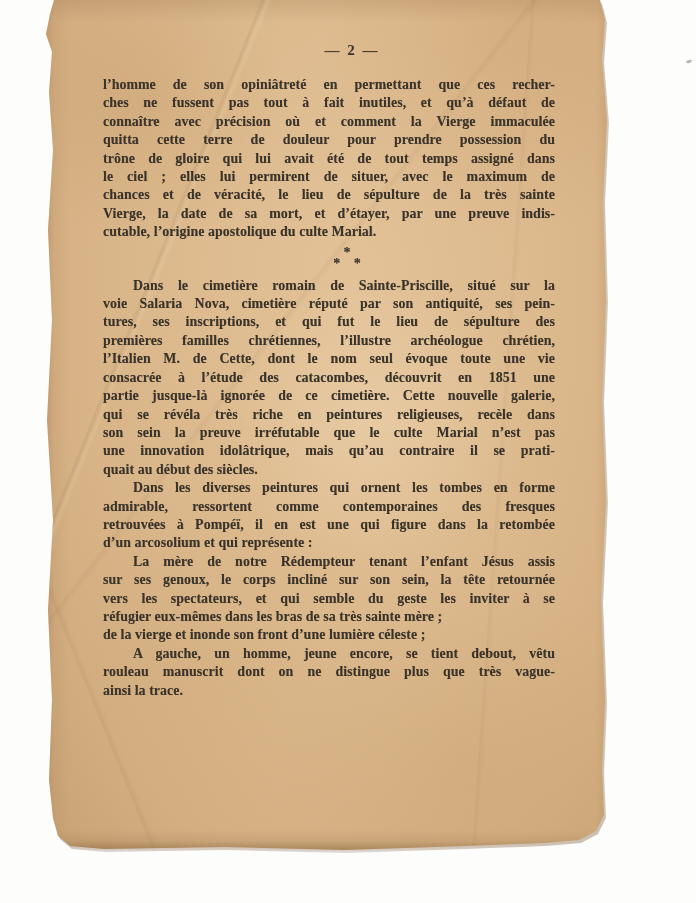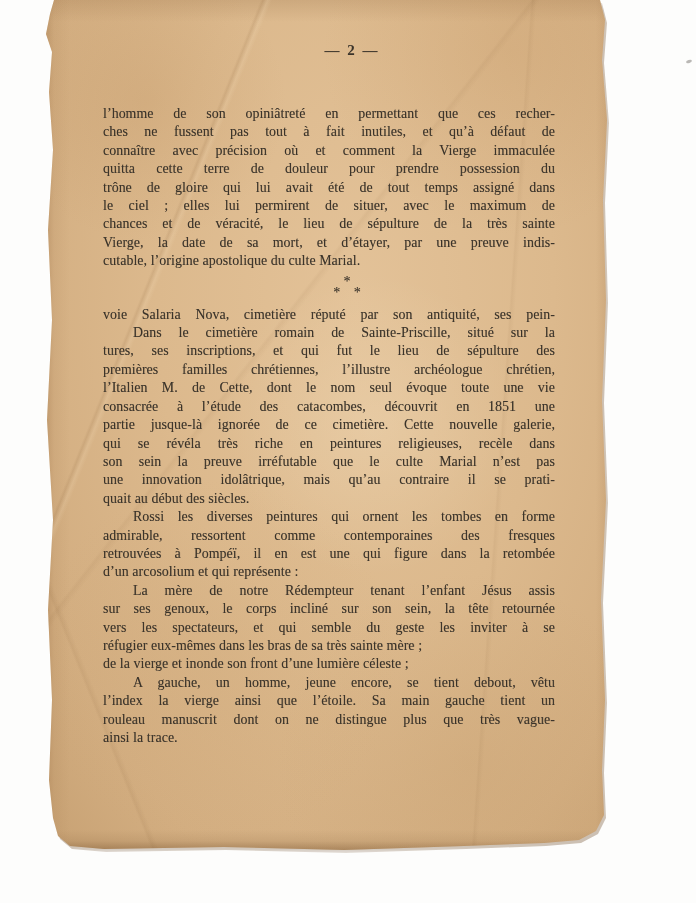--- a/index.html
+++ b/index.html
@@ -76,26 +76,25 @@
     font-weight: 700;
     letter-spacing: 2px;
     color: #3a332a;
   }
 
   .text-block {
     position: absolute;
     left: 59px; top: 76px;
     width: 452px;
     font-size: 13.8px;
-    font-weight: 400;
+    font-weight: 700;
     line-height: 18.4px;
     color: #3a332a;
     text-shadow: 0.3px 0.3px 0 rgba(58,51,42,0.35);
     letter-spacing: 0.1px;
-    margin-top: 29px;
   }
 
   .line {
     min-height: 18.4px;
     text-align: justify;
     text-align-last: justify;
     white-space: normal;
   }
   .line.end { text-align-last: left; }
   .line.ind { text-indent: 30px; }
@@ -140,54 +139,53 @@
         <div class="line">Vierge, la date de sa mort, et d’étayer, par une preuve indis-</div>
         <div class="line end">cutable, l’origine apostolique du culte Marial.</div>
       </div>
 
       <div class="asterism">
         <div class="ast-row">*</div>
         <div class="ast-row wide">* *</div>
       </div>
 
       <div class="para">
+        <div class="line ind">Dans le cimetière romain de Sainte-Priscille, situé sur la</div>
         <div class="line">voie Salaria Nova, cimetière réputé par son antiquité, ses pein-</div>
-        <div class="line ind">Dans le cimetière romain de Sainte-Priscille, situé sur la</div>
         <div class="line">tures, ses inscriptions, et qui fut le lieu de sépulture des</div>
         <div class="line">premières familles chrétiennes, l’illustre archéologue chrétien,</div>
         <div class="line">l’Italien M. de Cette, dont le nom seul évoque toute une vie</div>
         <div class="line">consacrée à l’étude des catacombes, découvrit en 1851 une</div>
         <div class="line">partie jusque-là ignorée de ce cimetière. Cette nouvelle galerie,</div>
         <div class="line">qui se révéla très riche en peintures religieuses, recèle dans</div>
         <div class="line">son sein la preuve irréfutable que le culte Marial n’est pas</div>
         <div class="line">une innovation idolâtrique, mais qu’au contraire il se prati-</div>
         <div class="line end">quait au début des siècles.</div>
       </div>
 
       <div class="para">
-        <div class="line ind">Rossi les diverses peintures qui ornent les tombes en forme</div>
+        <div class="line ind">Dans les diverses peintures qui ornent les tombes en forme</div>
         <div class="line">admirable, ressortent comme contemporaines des fresques</div>
         <div class="line">retrouvées à Pompéï, il en est une qui figure dans la retombée</div>
         <div class="line end">d’un arcosolium et qui représente :</div>
       </div>
 
       <div class="para">
         <div class="line ind">La mère de notre Rédempteur tenant l’enfant Jésus assis</div>
         <div class="line">sur ses genoux, le corps incliné sur son sein, la tête retournée</div>
         <div class="line">vers les spectateurs, et qui semble du geste les inviter à se</div>
         <div class="line end">réfugier eux-mêmes dans les bras de sa très sainte mère ;</div>
       </div>
 
       <div class="para">
         <div class="line end">de la vierge et inonde son front d’une lumière céleste ;</div>
       </div>
 
       <div class="para">
         <div class="line ind">A gauche, un homme, jeune encore, se tient debout, vêtu</div>
-        <div class="line">l’index la vierge ainsi que l’étoile. Sa main gauche tient un</div>
         <div class="line">rouleau manuscrit dont on ne distingue plus que très vague-</div>
         <div class="line end">ainsi la trace.</div>
       </div>
 
     </div>
   </div>
 
   <div class="scan-speck speck-1"></div>
 </div>
 

